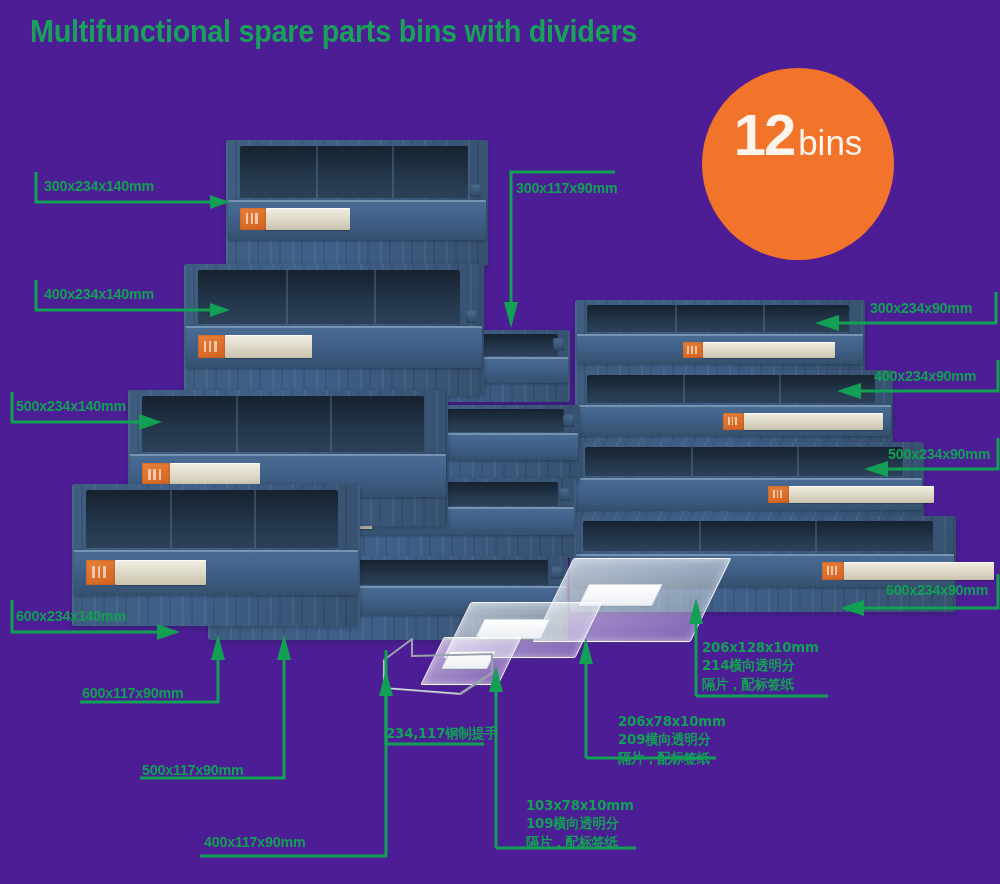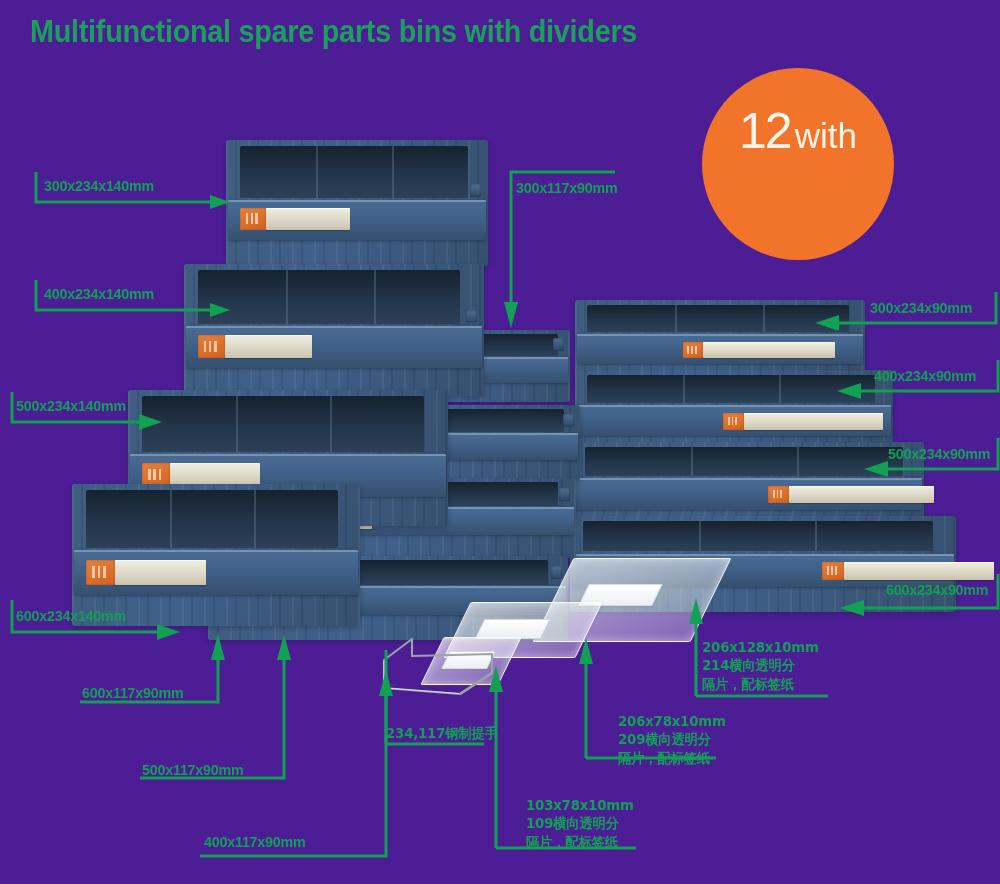--- a/index.html
+++ b/index.html
@@ -23,21 +23,21 @@
 
   
   .badge{
     position:absolute;left:702px;top:68px;width:192px;height:192px;
     border-radius:50%;background:#f2732a;
   }
   .badge .b-row{
     position:absolute;left:0;top:38px;width:100%;
     display:flex;align-items:baseline;justify-content:center;
   }
-  .badge .b-num{font-size:50px;font-weight:normal;color:#fdf4ec;line-height:1;letter-spacing:-2px;text-align:right;}
+  .badge .b-num{font-size:58px;font-weight:bold;color:#fdf4ec;line-height:1;letter-spacing:-2px;text-align:right;}
   .badge .b-kinds{font-size:35px;color:#fdf4ec;margin-left:4px;line-height:1;}
   .badge .b-sub{
     position:absolute;left:0;top:126px;width:100%;text-align:center;
     font-size:19px;color:#fdf4ec;
   }
 
   
   .bin{position:absolute;}
   .bin .body{
     position:absolute;inset:0;
@@ -144,21 +144,21 @@
 </head>
 <body>
 
 <div id="stage">
 
   <div class="title">Multifunctional spare parts bins with dividers</div>
 
   <div class="badge">
     <div class="b-row">
       <span class="b-num">12</span>
-      <span class="b-kinds">with</span>
+      <span class="b-kinds">bins</span>
     </div>
   </div>
 
   <div class="bin" style="left:575px;top:300px;width:290px;height:86px;">
     <div class="body">
         <div class="ribs"></div>
       </div>
     <div class="cavity" style="left:12px;top:5px;width:262px;height:27px;">
       <div class="divider" style="left:88px;"></div>
       <div class="divider" style="left:176px;"></div>

